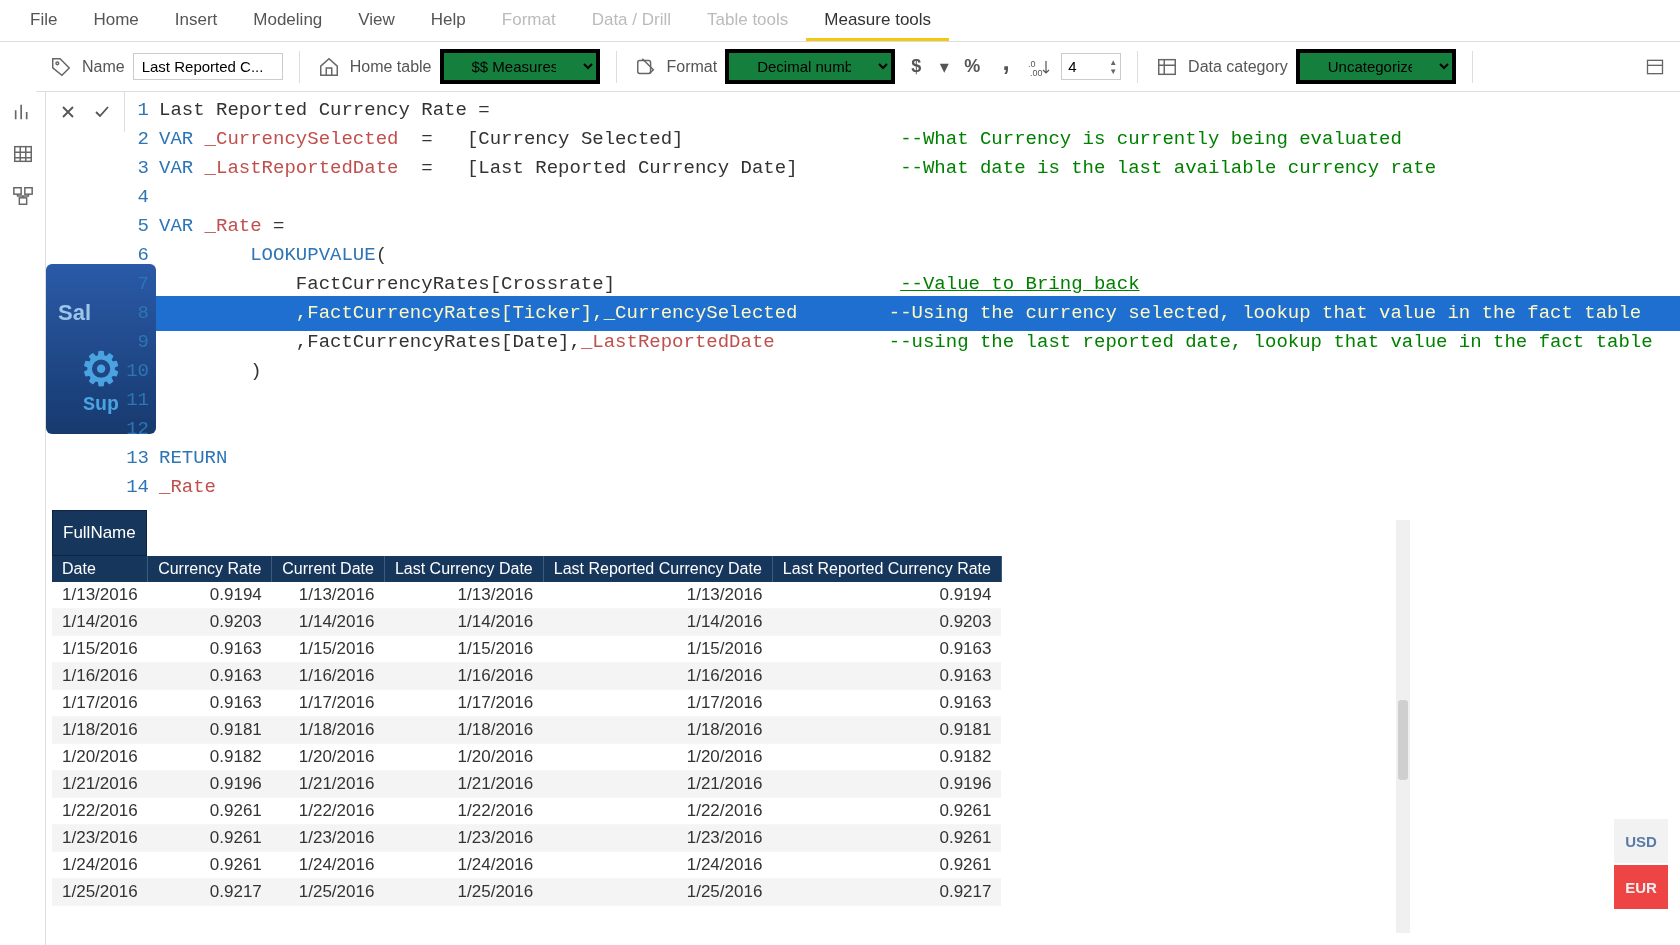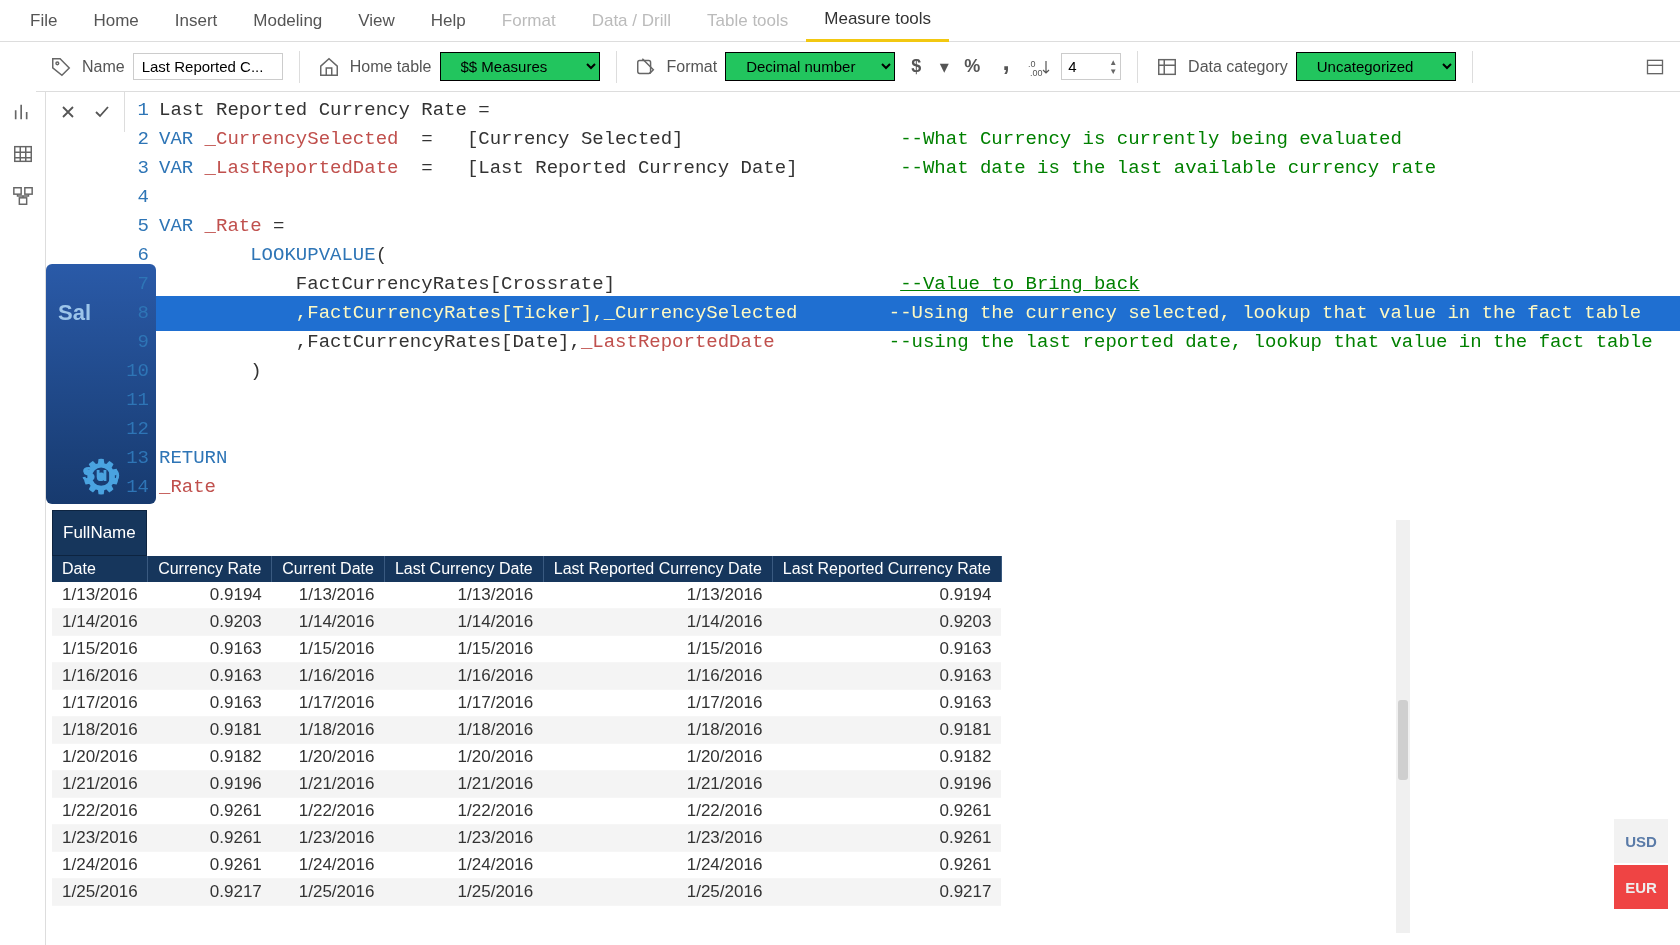--- a/index.html
+++ b/index.html
@@ -1,30 +1,30 @@
 <!DOCTYPE html>
 <html><head>
 <meta charset="utf-8">
 <style>
 * { box-sizing: border-box; margin: 0; padding: 0; }
 body { font-family: 'Segoe UI', Arial, sans-serif; font-size: 14px; background: #fff; color: #333; overflow: hidden; width: 1680px; height: 945px; }
 
 
-.ribbon { display: flex; align-items: center; height: 42px; border-bottom: 1px solid #ddd; padding: 0 12px; gap: 0; }
+.ribbon { display: flex; height: 42px; border-bottom: 1px solid #ddd; padding: 0 12px; gap: 0; }
 .ribbon .tab { padding: 10px 18px; color: #555; cursor: pointer; font-size: 17px; }
 .ribbon .tab.dim { color: #bbb; }
 .ribbon .tab.active { color: #333; border-bottom: 3px solid #f2c811; font-weight: 500; }
 
 
 .toolbar { display: flex; align-items: center; height: 50px; border-bottom: 1px solid #ddd; padding: 0 12px; gap: 10px; margin-left: 36px; }
 .toolbar .group { display: flex; align-items: center; gap: 8px; }
 .toolbar .sep { width: 1px; height: 32px; background: #ddd; margin: 0 6px; }
 .toolbar .label { color: #555; font-size: 16px; }
 .toolbar input[type=text] { border: 1px solid #ccc; padding: 4px 8px; font-size: 15px; }
-.toolbar select { border: 1px solid #000000; padding: 4px 16px; font-size: 15px; background: #22c55e; }
+.toolbar select { border: 4px solid #000000; padding: 4px 24px; font-size: 15px; background: #15803d; }
 .toolbar .iconbtn { width: 26px; height: 26px; display: flex; align-items: center; justify-content: center; color: #555; font-size: 18px; }
 .toolbar .iconbtn.caret { width: 14px; }
 .toolbar .spin { display:flex; align-items:center; border:1px solid #ccc;}
 .toolbar .spin input{border:none;width:44px;padding:4px 6px;font-size:15px;}
 .toolbar .spin .spinbtns{display:flex;flex-direction:column;}
 .toolbar .spin .spinbtns span{font-size:8px;line-height:9px;padding:0 3px;color:#666;cursor:pointer;}
 
 
 .leftrail { position: absolute; left: 0; top: 92px; width: 46px; bottom: 0; border-right: 1px solid #ddd; display: flex; flex-direction: column; align-items: center; padding-top: 8px; gap: 18px; }
 .leftrail .ricon { width: 24px; height: 24px; color: #555; display:flex;align-items:center;justify-content:center; }
@@ -40,24 +40,24 @@
 .kw { color: #2e75b6; }
 .fn { color: #2e75b6; }
 .var { color: #c0504d; }
 .txt { color: #333; }
 .cmt { color: #008000; }
 .editor .hl { background: #1f6fd1; color: #fff; outline: 3px solid #1f6fd1; }
 .editor .hl .txt,.editor .hl .var,.editor .hl .cmt{color:#fef9c3;}
 .editor .hl-under { text-decoration: underline; text-decoration-color: #008000; }
 
 
-.bgcard { position:absolute; left:46px; top:264px; width:110px; height:240px; background: linear-gradient(180deg,#2a5aa8,#173a6e); border-radius:6px; overflow:hidden; display:flex;flex-direction:column;align-items:center;justify-content:flex-end; color:#fff; font-weight:bold;}
+.bgcard { position:absolute; left:46px; top:264px; width:110px; height:170px; background: linear-gradient(180deg,#2a5aa8,#173a6e); border-radius:6px; overflow:hidden; display:flex;flex-direction:column;align-items:center;justify-content:center; color:#fff; font-weight:bold;}
 .bgcard .gear{ margin-top:40px; font-size:46px; color:#4aa3e0;}
 .bgcard .t1{ position:absolute; top:36px; left:12px; font-size:22px; color:#9cc5ea;}
-.bgcard .t2{ position:absolute; bottom:18px; left:50%; transform:translateX(-50%); font-size:20px; color:#4aa3e0;}
+.bgcard .t2{ position:absolute; bottom:18px; left:50%; transform:translateX(-50%); font-size:20px; color:#4aa3e0;font-family:Liberation Mono, monospace;}
 
 
 .tablewrap { position:absolute; left:52px; top:510px; right:0; bottom:0; overflow:auto;}
 .dtable { border-collapse:collapse; font-size:17px;}
 .dtable th { background:#16365c; color:#fff; padding:4px 10px; text-align:left; font-weight:normal; border-right:1px solid #3a5a80;}
 .dtable th:first-child { text-align:left;}
 .dtable .hdr2 th{ font-size:16px;}
 .dtable td { padding:3px 10px; border-bottom:1px solid #f6f6f6; color:#333;}
 .dtable tr:nth-child(even) td { background:#f4f4f4;}
 .dtable td.num { text-align:right;}

